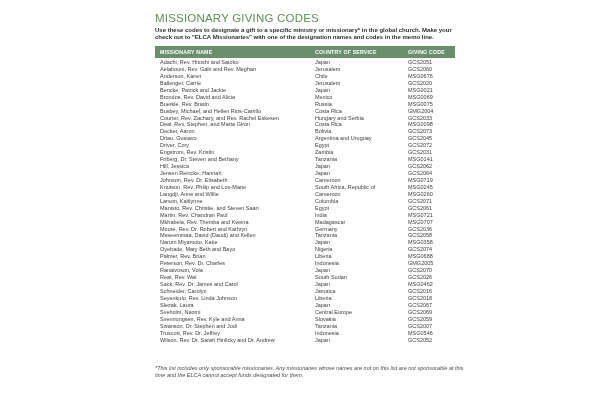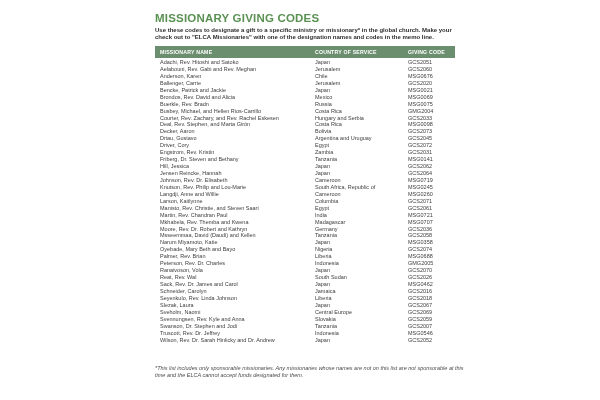--- a/index.html
+++ b/index.html
@@ -4,21 +4,21 @@
 <style>
   html,body{margin:0;padding:0;}
   body{
     width:600px;height:400px;background:#ffffff;position:relative;overflow:hidden;
     font-family:"Liberation Sans",sans-serif;
     -webkit-font-smoothing:antialiased;
   }
   .page{position:absolute;left:0;top:0;width:600px;height:400px;background:#fff;}
   .doc-title{
     position:absolute;left:155px;top:12px;width:310px;
-    font-size:11.5px;font-weight:bold;letter-spacing:.2px;color:var(--title-green,#5a9153);
+    font-size:11.5px;font-weight:normal;letter-spacing:.2px;color:var(--title-green,#5a9153);
   }
   .doc-intro{
     position:absolute;left:155px;top:27px;width:307px;
     font-size:6px;line-height:7px;color:#2e2e2e;font-weight:bold;
   }
   .tbl-header{
     position:absolute;left:155px;top:46px;width:300px;height:12px;
     background:var(--header-green,#6b8f6e);color:#ffffff;
     font-size:5.2px;font-weight:bold;letter-spacing:.2px;
   }

